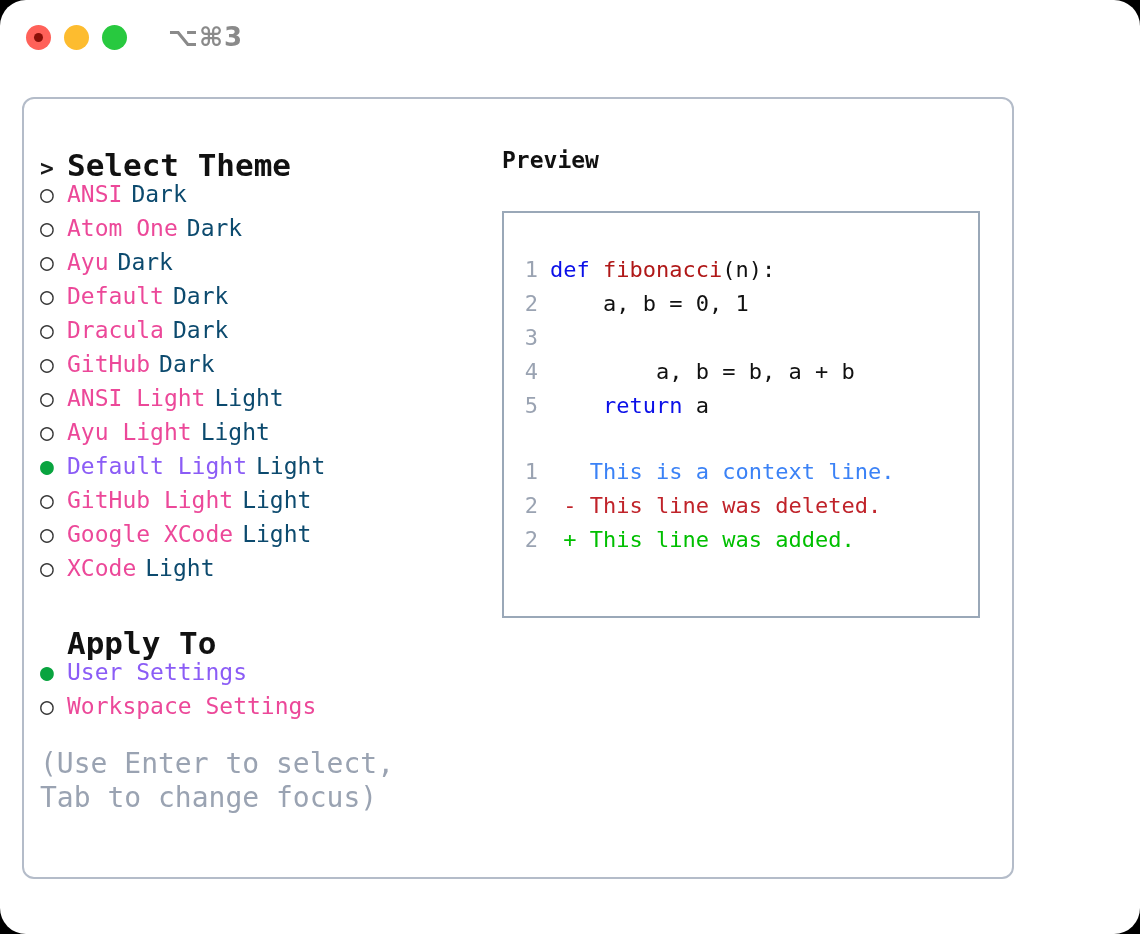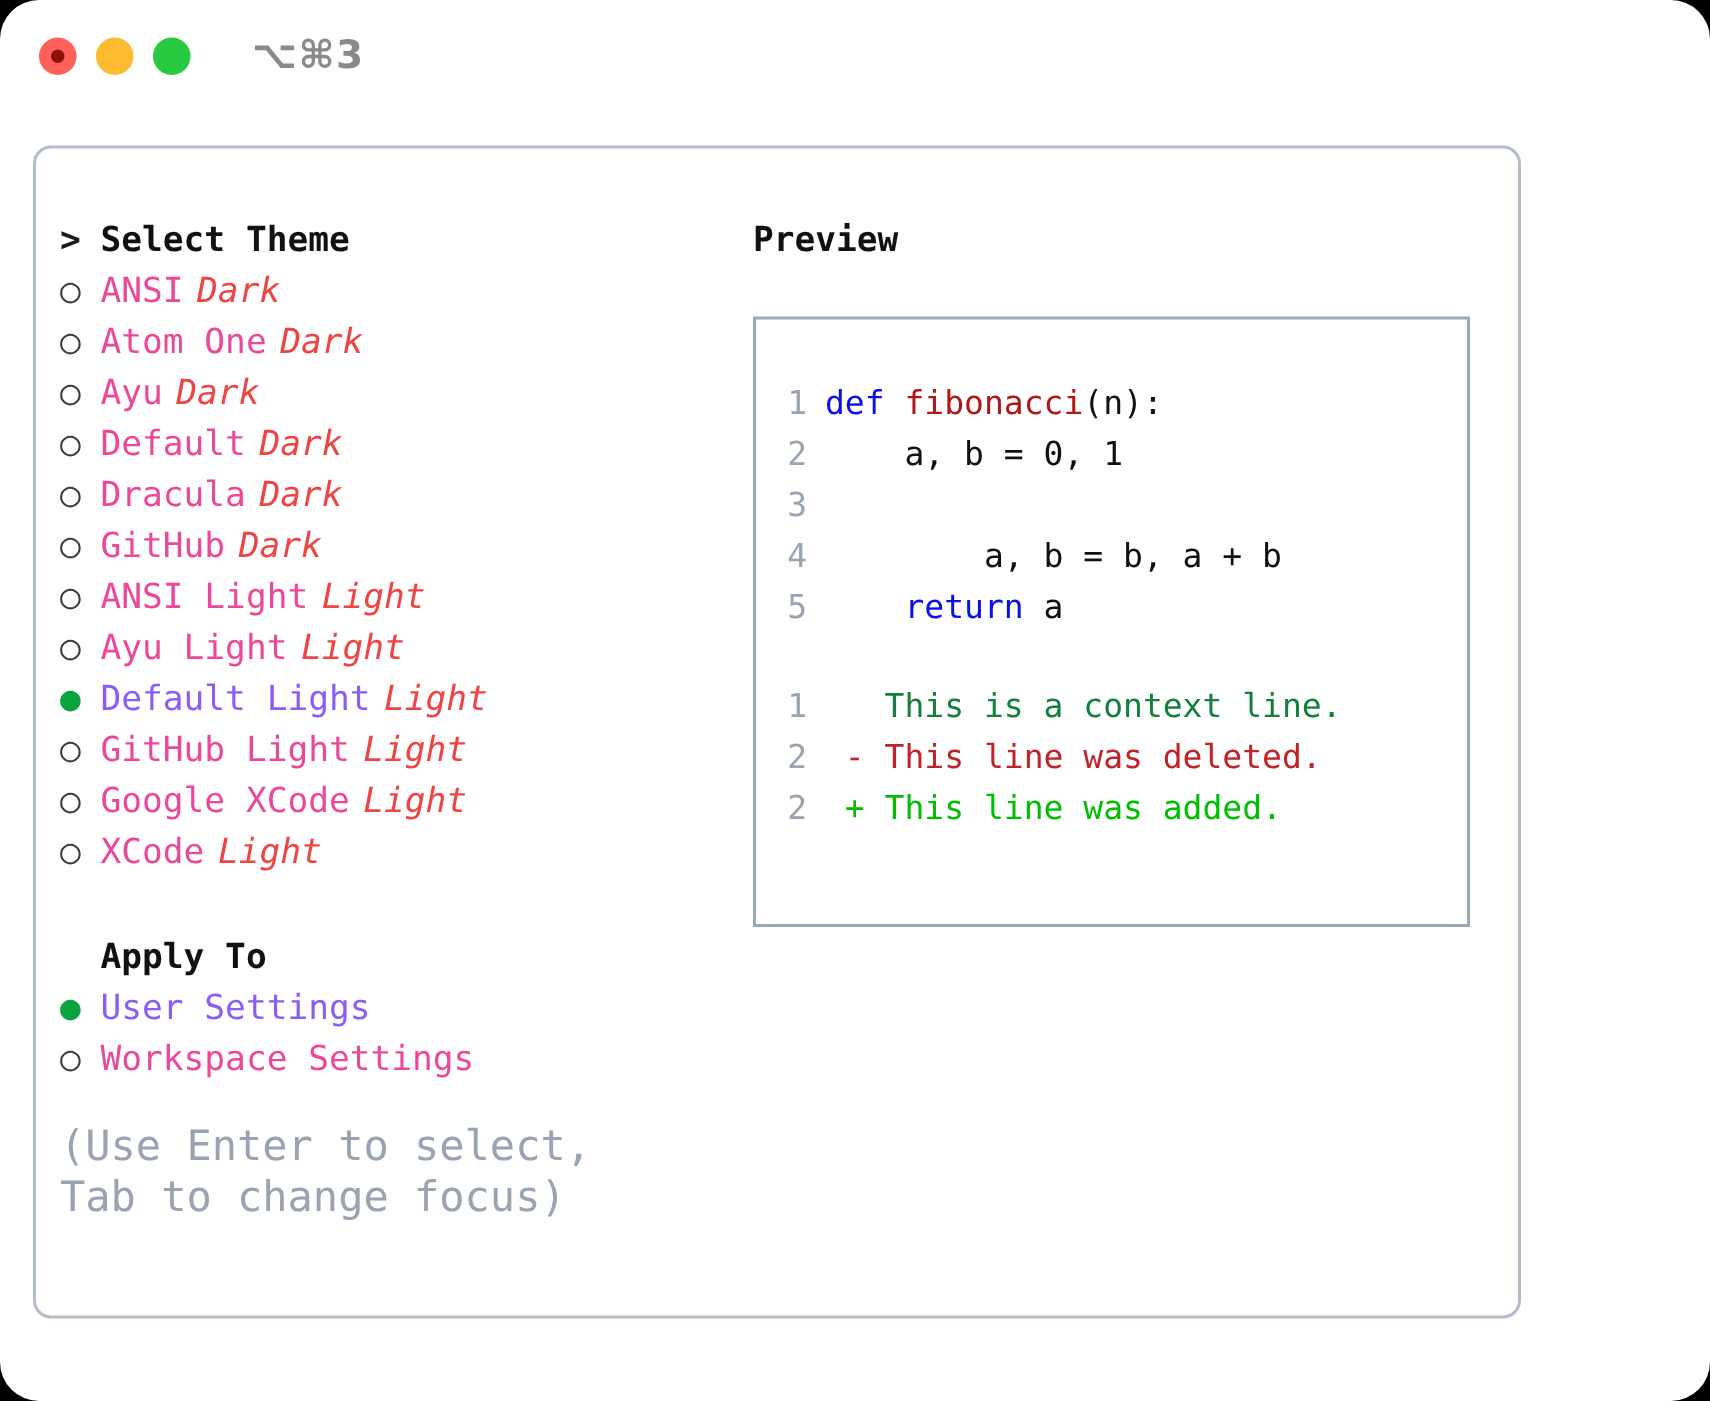--- a/index.html
+++ b/index.html
@@ -103,32 +103,31 @@
     flex: 0 0 27px;
     font-size: 23px;
     line-height: 1;
   }
   .marker-prompt  { color: #1a1a1a; font-weight: bold; }
   .marker-off     { color: #3b3b3b; }
   .marker-on      { color: #09a43f; }
   .section-head {
     color: #111111;
     font-weight: bold;
-    font-size: 23px;
+    font-size: 31px;
   }
   .label {
     color: #ec4899;
   }
   .label-selected {
     color: #8b5cf6;
   }
   .suffix {
-    color: #ef4444;
+    color: #0c4a6e;
     margin-left: 9px;
-    font-style: italic;
   }
   .spacer-row { height: 36px; }
 
   .hint {
     position: absolute;
     left: 16px;
     top: 648px;
     width: 400px;
     font-size: 28px;
     line-height: 34px;
@@ -171,21 +170,21 @@
     padding-right: 12px;
     box-sizing: border-box;
   }
   .codetext { color: #111111; }
   .tok-kw   { color: #0b10e8; }
   .tok-fn   { color: #b01818; }
   .tok-plain{ color: #111111; }
 
   .gap-line { height: 32px; }
 
-  .diff-ctx { color: #15803d; }
+  .diff-ctx { color: #3b82f6; }
   .diff-del { color: #c0232a; }
   .diff-add { color: #00bf00; }
 </style>
 </head>
 <body>
 
 <div class="window">
 
   <div class="titlebar">
     <div class="traffic">

